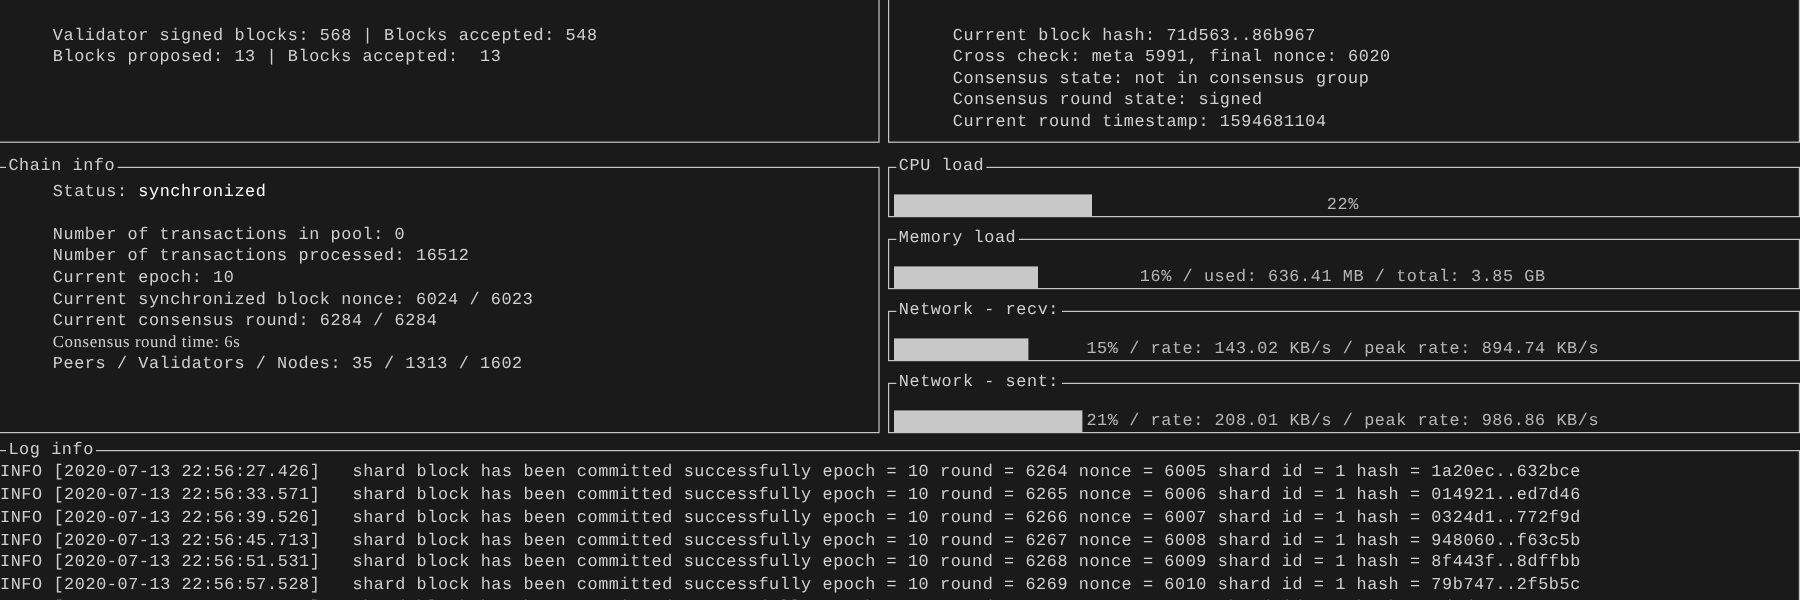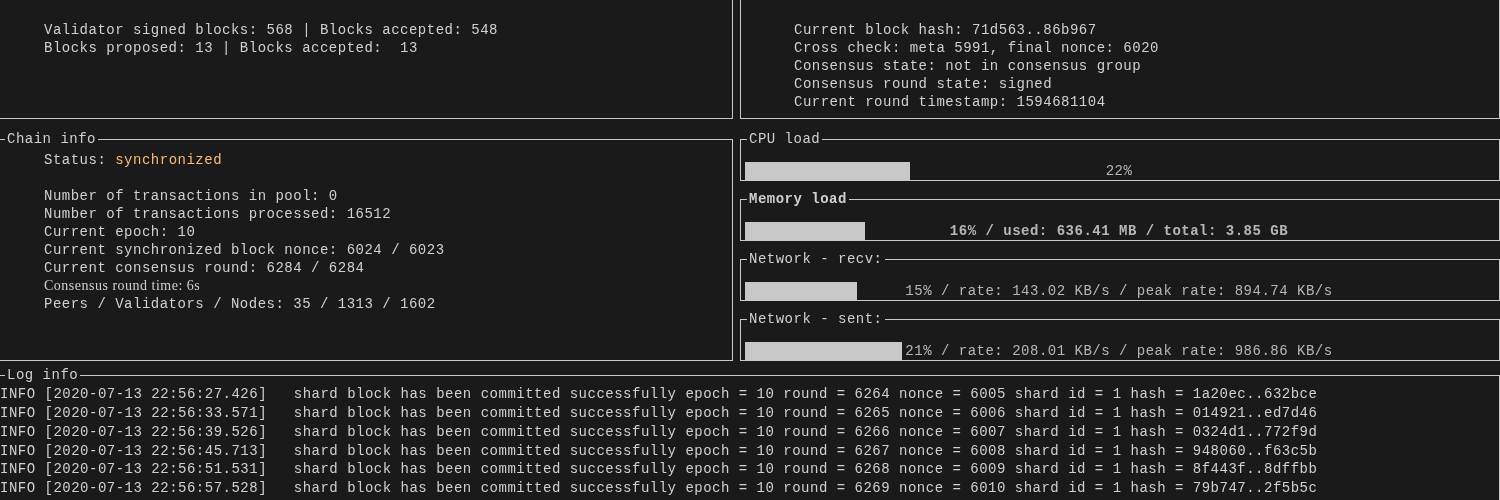--- a/index.html
+++ b/index.html
@@ -22,21 +22,21 @@
     border: 1px solid #c8c8c8;
   }
   .fieldset-title {
     position: absolute;
     top: -10px;
     left: 6px;
     background: #1a1a1a;
     padding: 0 2px;
     color: #d0d0d0;
   }
-  .green { color: #fdba74; }
+  .green { color: #ffffff; }
   .bar-track {
     position: absolute;
     height: 18px;
     margin-top: 12px;
   }
   .bar-fill {
     position: absolute;
     top: 0; left: 0;
     height: 18px;
     background: #c8c8c8;
@@ -85,21 +85,21 @@
 
 <div class="fieldset" style="left:740px; top:120px; width:760px; height:42px;">
   <span class="fieldset-title">CPU load</span>
   <div class="bar-track" style="left:4px; top:10px; width:748px;">
     <div class="bar-fill" id="cpu-fill" style="width: 164.56px;"></div>
     <div class="bar-text">22%</div>
   </div>
 </div>
 
 
-<div class="fieldset" style="left:740px; top:180px; width:760px; height:42px;font-weight:bold;">
+<div class="fieldset" style="left:740px; top:180px; width:760px; height:42px;">
   <span class="fieldset-title">Memory load</span>
   <div class="bar-track" style="left:4px; top:10px; width:748px;">
     <div class="bar-fill" id="mem-fill" style="width: 119.68px;"></div>
     <div class="bar-text">16% / used: 636.41 MB / total: 3.85 GB</div>
   </div>
 </div>
 
 
 <div class="fieldset" style="left:740px; top:240px; width:760px; height:42px;">
   <span class="fieldset-title">Network - recv:</span>

